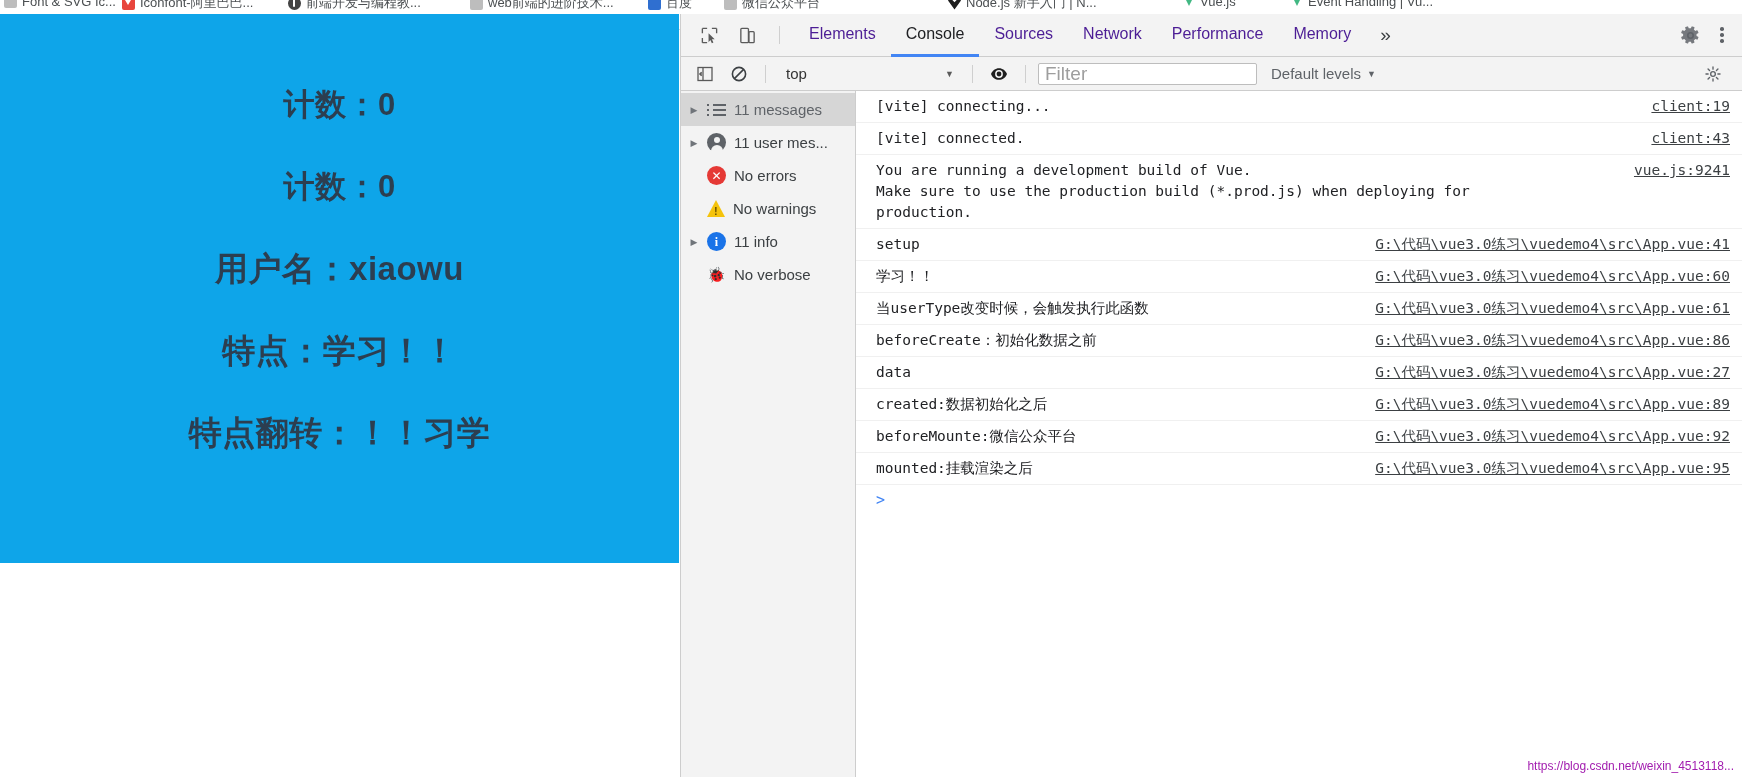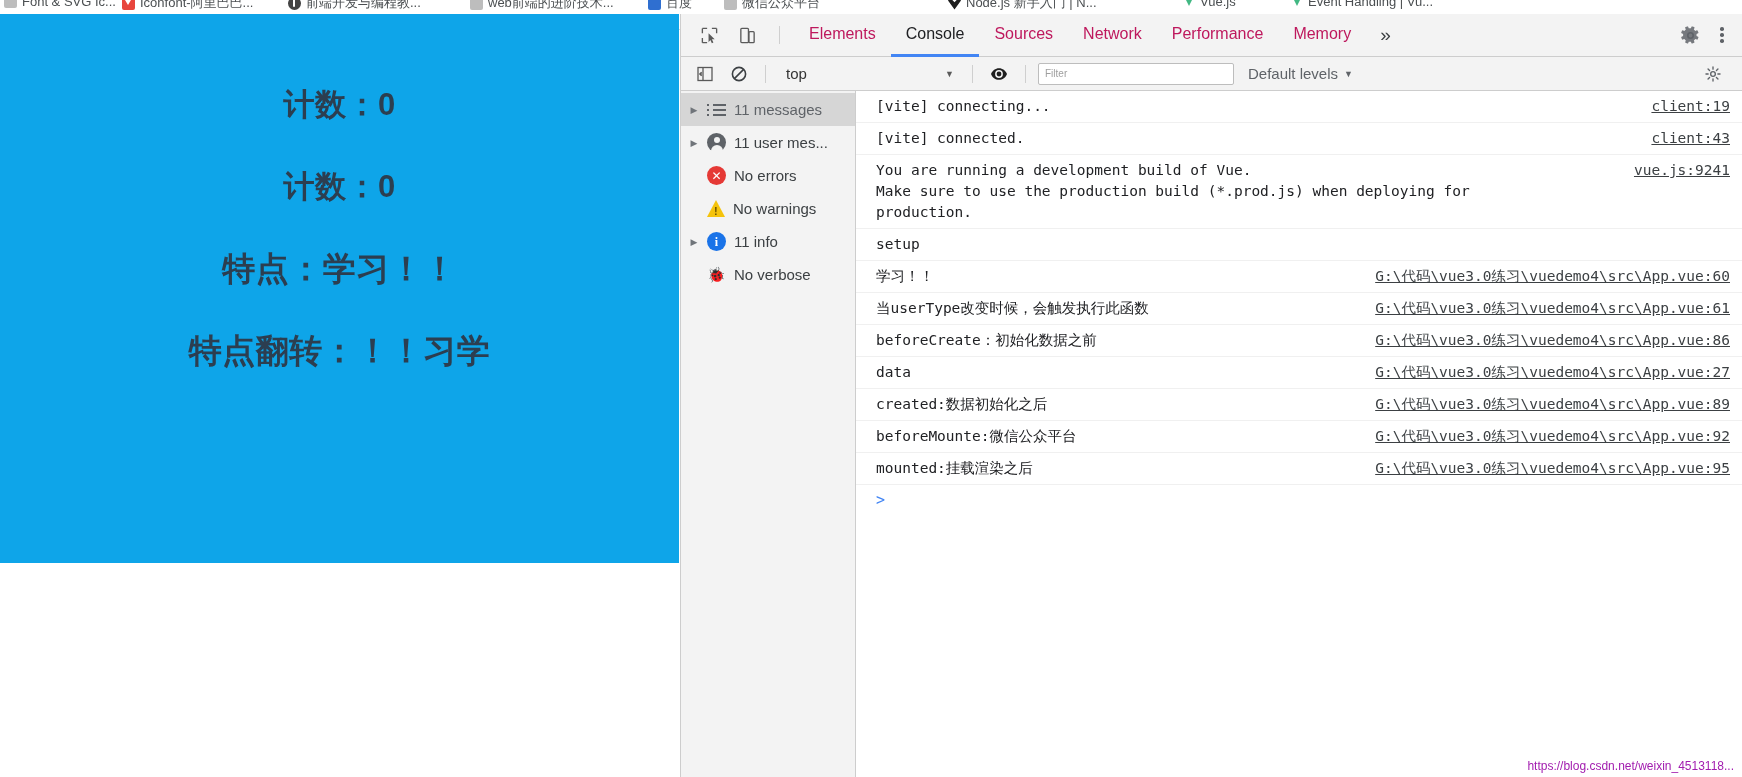--- a/index.html
+++ b/index.html
@@ -79,21 +79,21 @@
   }
   .dt-tool-group { display:flex; align-items:center; padding: 0 6px 0 14px; gap: 10px; }
   .dt-iconbtn {
     width: 28px; height: 28px; display:flex; align-items:center; justify-content:center;
     border-radius: 3px; color:#5a5a5a;
   }
   .dt-sep { width:1px; height:18px; background:#cfcfcf; align-self:center; margin:0 8px; }
   .dt-tabs { display:flex; align-items:stretch; }
   .dt-tab {
     display:flex; align-items:center; padding: 0 15px;
-    font-size: 16px; color:#be185d; white-space:nowrap;
+    font-size: 16px; color:#4c1d95; white-space:nowrap;
     border-bottom: 3px solid transparent; margin-bottom:-1px;
   }
   .dt-tab.active { color:#202124; border-bottom-color:#4285f4; }
   .dt-more { display:flex; align-items:center; padding: 0 14px; font-size:19px; color:#3c4043; }
   .dt-right-tools {
     margin-left:auto; display:flex; align-items:center; gap:4px; padding-right:6px;
   }
 
   
   .dt-filterbar {
@@ -102,22 +102,22 @@
     padding: 0 13px 0 10px; gap:6px;
   }
   .fb-sep { width:1px; height:18px; background:#cfcfcf; margin: 0 6px; }
   .ctx-select {
     display:flex; align-items:center; justify-content:space-between;
     min-width: 182px; height:24px; padding: 0 6px 0 8px;
     font-size:15px; color:#333;
   }
   .ctx-caret { font-size: 9px; color:#5a5a5a; }
   .filter-input {
-    width: 196px; height: 22px; border:1px solid #bdbdbd; background:#fff;
-    border-radius:2px; font-size:10px; color:#ec4899; padding: 0 6px;
+    width: 219px; height: 22px; border:1px solid #bdbdbd; background:#fff;
+    border-radius:2px; font-size:19px; color:#ec4899; padding: 0 6px;
     font-family: "Liberation Sans", sans-serif;
   }
   .filter-input::placeholder { color:#9e9e9e; }
   .levels {
     display:flex; align-items:center; gap:6px; font-size:15px; color:#5f6368;
     padding: 0 8px;
   }
   .levels-caret { font-size:9px; color:#5f6368; }
   .fb-right { margin-left:auto; display:flex; align-items:center; padding-right:2px; }
 
@@ -228,20 +228,21 @@
       <div class="bm" style="left: 1290px;">
         <span class="bm-ico ico-green"></span>
         <span class="bm-label">Event Handling | Vu...</span>
       </div>
     </div>
 
   <div class="page-view">
     <div class="page-lines">
       <div class="page-line pl-1">计数：0</div>
       <div class="page-line pl-2">计数：0</div>
+      <div class="page-line pl-3">用户名：xiaowu</div>
       <div class="page-line pl-4">特点：学习！！</div>
       <div class="page-line pl-5">特点翻转：！！习学</div>
     </div>
   </div>
 
   <div class="devtools">
 
     <div class="dt-tabbar">
       <div class="dt-tool-group">
         <div class="dt-iconbtn">
@@ -391,20 +392,21 @@
               <a class="log-src">client:43</a>
             </div>
             <div class="log-row">
               <div class="log-msg">You are running a development build of Vue.
 Make sure to use the production build (*.prod.js) when deploying for
 production.</div>
               <a class="log-src">vue.js:9241</a>
             </div>
             <div class="log-row">
               <div class="log-msg">setup</div>
+              <a class="log-src">G:\代码\vue3.0练习\vuedemo4\src\App.vue:41</a>
             </div>
             <div class="log-row">
               <div class="log-msg">学习！！</div>
               <a class="log-src">G:\代码\vue3.0练习\vuedemo4\src\App.vue:60</a>
             </div>
             <div class="log-row">
               <div class="log-msg">当userType改变时候，会触发执行此函数</div>
               <a class="log-src">G:\代码\vue3.0练习\vuedemo4\src\App.vue:61</a>
             </div>
             <div class="log-row">

